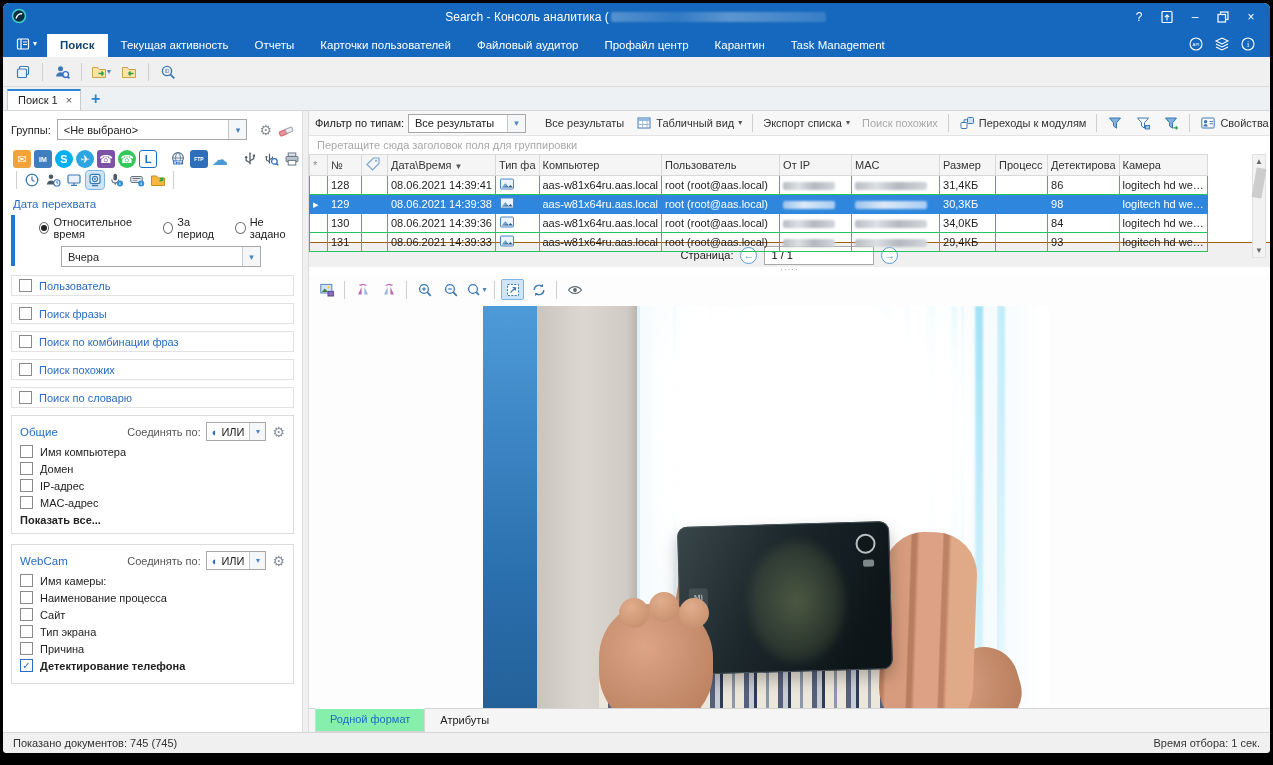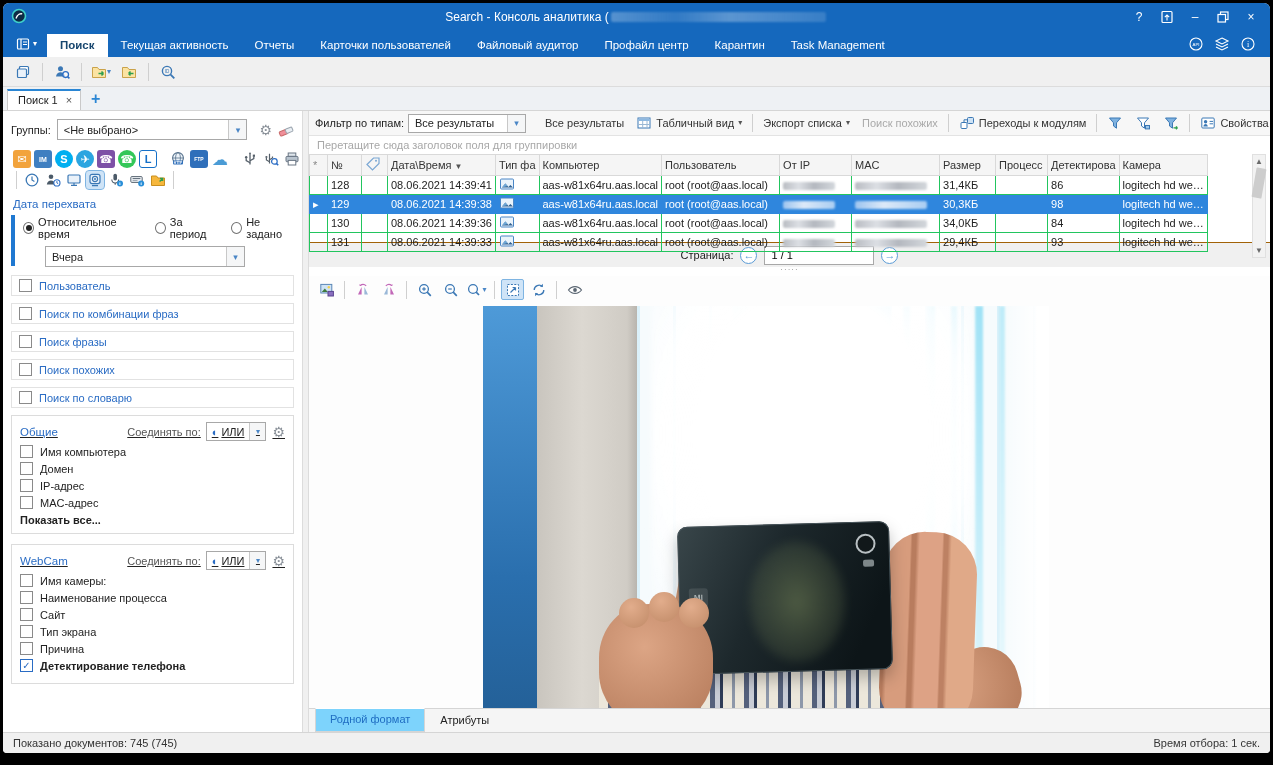--- a/index.html
+++ b/index.html
@@ -35,30 +35,30 @@
   .splitter-v { width:7px; flex:0 0 auto; background:#f0f0f0; border-left:1px solid #dcdcdc; border-right:1px solid #dcdcdc; }
   .grp-row { display:flex; align-items:center; gap:6px; margin:2px 0 8px; }
   .select { border:1px solid #a8a8a8; background:#fff; height:21px; display:flex; align-items:center; flex:1; }
   .select .sval { flex:1; padding:0 6px; white-space:nowrap; overflow:hidden; }
   .select .scar { width:18px; height:100%; border-left:1px solid #c8c8c8; background:#f5f6f7; display:flex; align-items:center; justify-content:center; color:#4a86c6; font-size:9px; }
   .iconbar { display:flex; align-items:center; gap:3px; flex-wrap:nowrap; margin:2px 0 1px 2px; }
   .tile { width:18px; height:18px; border-radius:3px; display:flex; align-items:center; justify-content:center; font-weight:bold; flex:0 0 auto; }
   .tile.sel { outline:1px solid #7eb4e2; background:#cfe4f7 !important; }
   .sec-h { color:#2a6cc4; font-size:11.5px; margin:8px 0 4px 2px; }
   .accent { position:absolute; left:0; top:1px; bottom:1px; width:4px; background:#1f78d1; }
-  .date-body { position:relative; padding-left:12px; margin-bottom:8px; }
+  .date-body { position:relative; padding-left:28px; margin-bottom:8px; }
   .radio-row { display:flex; gap:14px; align-items:center; margin:2px 0 6px; }
   .radio { width:12px; height:12px; border:1px solid #707070; border-radius:50%; display:inline-flex; align-items:center; justify-content:center; margin-right:4px; background:#fff;}
   .radio.sel::after { content:""; width:6px; height:6px; border-radius:50%; background:#222; }
   .ritem { display:flex; align-items:center; }
   .item-box { border:1px solid #e2e2e2; background:#fff; height:21px; display:flex; align-items:center; gap:7px; padding:0 7px; margin-bottom:7px; color:#2a6cc4; }
   .cbx { width:13px; height:13px; border:1px solid #8a8a8a; background:#fff; display:inline-flex; align-items:center; justify-content:center; font-size:10px; color:#2a6cc4; flex:0 0 auto;}
   .cbx.on { border-color:#2a6cc4; font-weight:bold; }
   .panelbox { border:1px solid #dcdcdc; padding:6px 8px 7px; margin-bottom:10px; position:relative; }
-  .pb-head { display:flex; align-items:center; margin-bottom:4px;text-decoration:underline; }
+  .pb-head { display:flex; align-items:center; margin-bottom:4px; }
   .pb-title { color:#2a6cc4; font-size:11.5px; flex:1; }
   .join-lbl { color:#555; margin-right:5px; }
   .join-dd { border:1px solid #a8a8a8; height:19px; display:flex; align-items:center; }
   .join-dd .jv { padding:0 5px; display:flex; align-items:center; gap:3px; }
   .join-dd .scar { width:16px; height:100%; border-left:1px solid #c8c8c8; background:#f5f6f7; display:flex; align-items:center; justify-content:center; color:#4a86c6; font-size:8px;}
   .gear { color:#8a9199; font-size:14px; margin-left:6px; }
   .cb-row { display:flex; align-items:center; gap:7px; margin:4px 0; }
   
   .rightside { flex:1; display:flex; flex-direction:column; min-width:0; background:#fff; }
   .filterbar { height:25px; background:#f7f7f7; border-bottom:1px solid #e3e3e3; display:flex; align-items:center; gap:4px; padding:0 6px; flex:0 0 auto; white-space:nowrap; overflow:hidden;}
@@ -80,21 +80,21 @@
   .pageinput { width:110px; height:19px; border:1px solid #a8a8a8; padding:0 6px; font-size:11px; font-family:inherit;}
   .dotsrow { height:9px; text-align:center; color:#9a9a9a; font-size:8px; letter-spacing:1px; line-height:5px; flex:0 0 auto; background:#fff;}
   
   .viewer { flex:1; min-height:0; background:#fdfdfd; display:flex; flex-direction:column; }
   .v-toolbar { height:27px; display:flex; align-items:center; gap:3px; padding-left:6px; flex:0 0 auto; }
   .v-ic { width:23px; height:21px; display:flex; align-items:center; justify-content:center; border:1px solid transparent; border-radius:2px;}
   .v-ic.active { background:#cfe4f7; border-color:#7eb4e2; }
   .v-photo-area { flex:1; position:relative; overflow:hidden; }
   .v-tabs { height:24px; border-top:1px solid #d5d5d5; background:#f5f5f5; display:flex; align-items:stretch; padding-left:6px; flex:0 0 auto;}
   .v-tab { padding:4px 14px; border:1px solid transparent; }
-  .v-tab.active { background:#7dd3fc; border-color:#d5d5d5; border-top-color:#fff; margin-top:-1px; color:#1f6dc2; }
+  .v-tab.active { background:#86efac; border-color:#d5d5d5; border-top-color:#fff; margin-top:-1px; color:#1f6dc2; }
   
   .statusbar { height:21px; background:#f0f0f0; border-top:1px solid #d5d5d5; display:flex; align-items:center; padding:0 10px; color:#333; flex:0 0 auto; }
   .statusbar .right { margin-left:auto; }
   
   .photo { position:absolute; left:174px; top:3px; width:566px; height:418px; overflow:hidden; background:#f2f6f8; }
   .ph { position:absolute; }
   .blue-wall { left:0; top:0; width:54px; height:100%; background:linear-gradient(180deg,#4e9ad8,#2a6fae 65%,#235f96); }
   .wall-col { left:54px; top:0; width:100px; height:100%; background:linear-gradient(90deg,#c9c5be,#dcd8d1 45%,#d0ccc5 90%,#b9b5ae); }
   .blinds { left:154px; top:0; right:0; height:100%; background:
       repeating-linear-gradient(90deg, rgba(125,205,238,.22) 0 3px, rgba(255,255,255,0) 3px 36px), #f6fbfd; }
@@ -389,25 +389,25 @@
         </div>
       </div>
 
       <div id="searchItems">
           <div class="item-box">
             <span class="cbx"></span>
             <span>Пользователь</span>
           </div>
           <div class="item-box">
             <span class="cbx"></span>
-            <span>Поиск по комбинации фраз</span>
+            <span>Поиск фразы</span>
           </div>
           <div class="item-box">
             <span class="cbx"></span>
-            <span>Поиск фразы</span>
+            <span>Поиск по комбинации фраз</span>
           </div>
           <div class="item-box">
             <span class="cbx"></span>
             <span>Поиск похожих</span>
           </div>
           <div class="item-box">
             <span class="cbx"></span>
             <span>Поиск по словарю</span>
           </div>
         </div>

